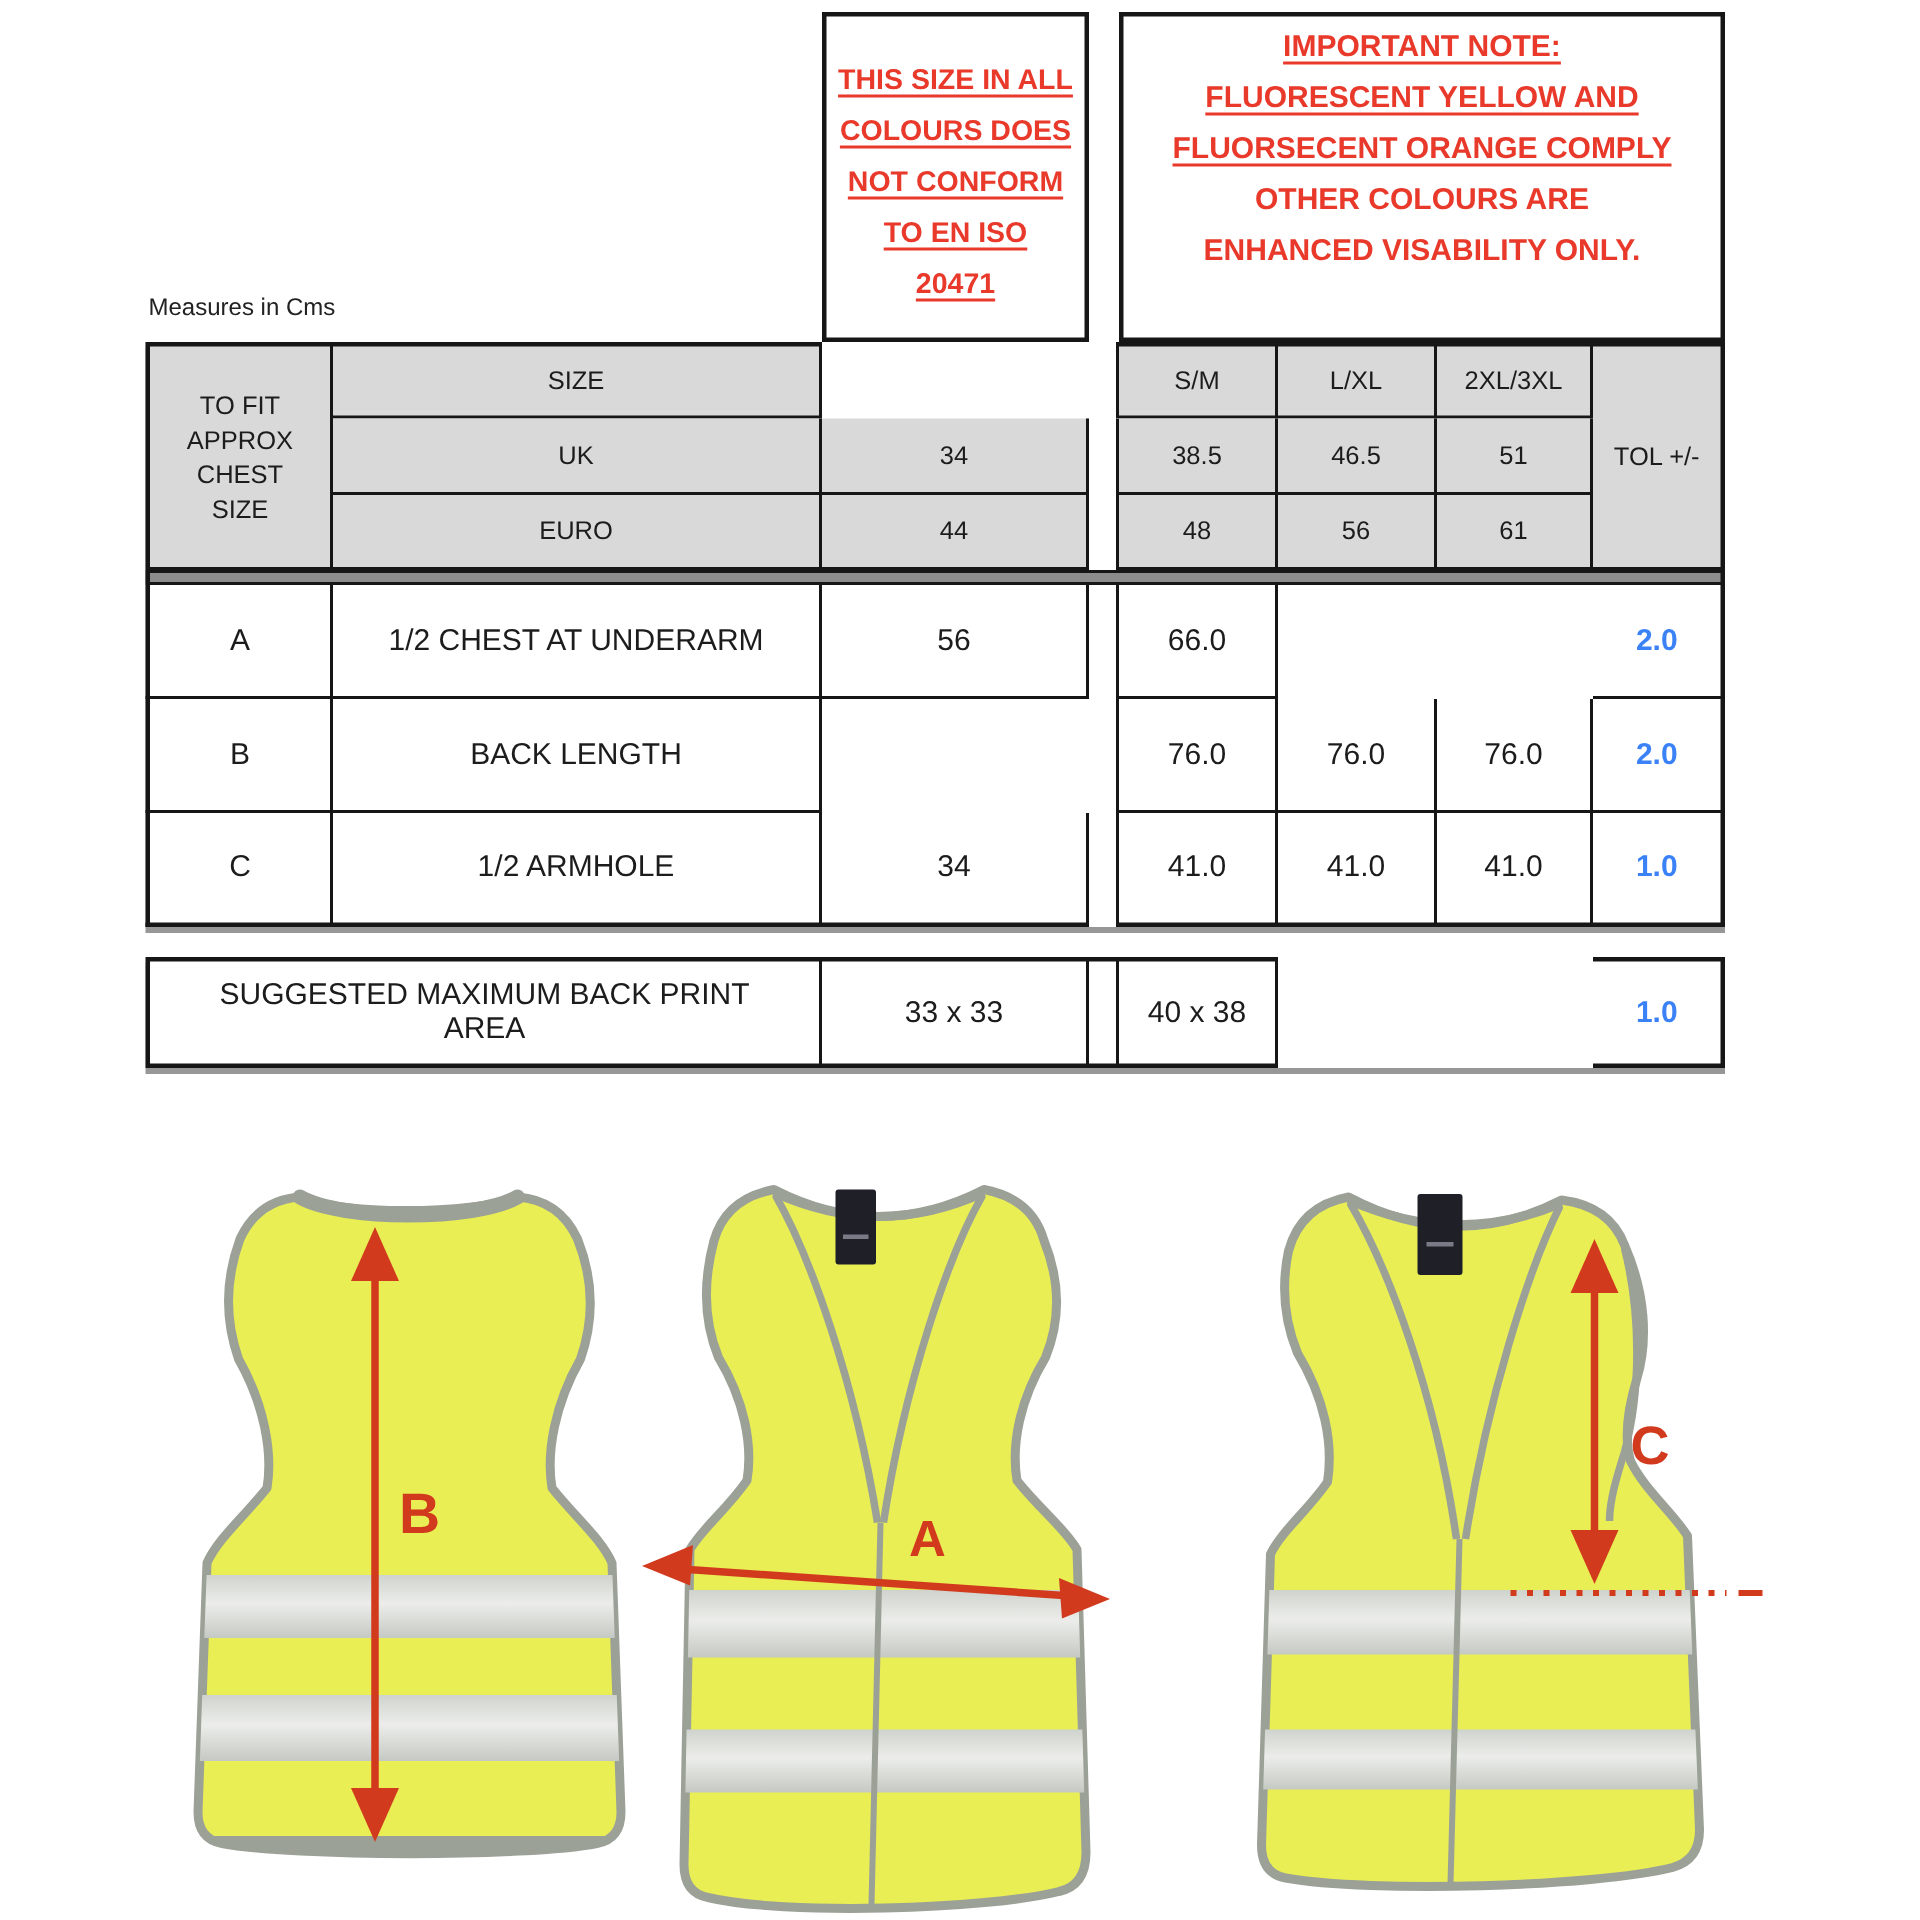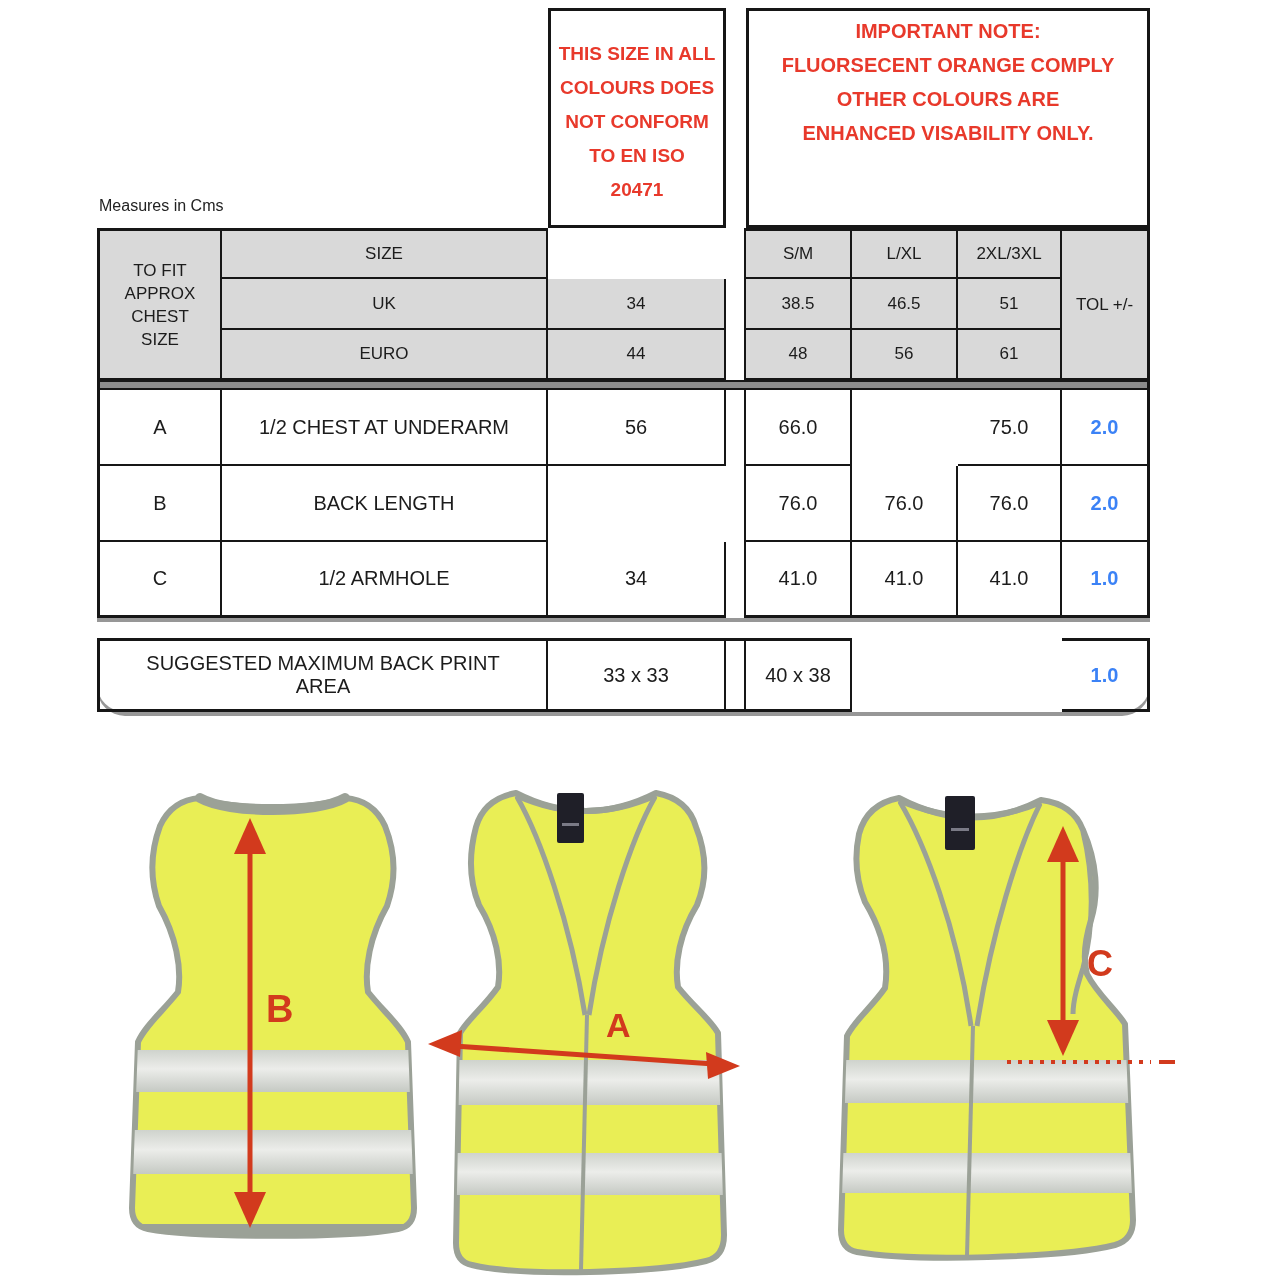--- a/index.html
+++ b/index.html
@@ -24,21 +24,21 @@
     background: #ffffff;
   }
   .note-xs {
     left: 548px; top: 8px; width: 178px; height: 220px;
     font-size: 19px; line-height: 34px; padding-top: 26px;
   }
   .note-imp {
     left: 746px; top: 8px; width: 404px; height: 220px;
     font-size: 20px; line-height: 34px; padding-top: 3px;
   }
-  .u { text-decoration-thickness: 2px; text-underline-offset: 4px; margin-top: 34px; }
+  .u { text-decoration: underline; text-decoration-thickness: 2px; text-underline-offset: 4px; margin-top: 34px; }
 
   .measures {
     position: absolute; left: 99px; top: 197px;
     font-size: 16px; color: #222;
   }
 
   
   .size-table {
     position: absolute; left: 97px; top: 228px;
     display: grid;
@@ -47,21 +47,20 @@
     box-shadow: 0 4px 0 #979797;
     background: #ffffff;
   }
   .bp-table {
     position: absolute; left: 97px; top: 638px;
     display: grid;
     grid-template-columns: 451px 178px 20px 106px 106px 104px 88px;
     grid-template-rows: 74px;
     box-shadow: 0 4px 0 #979797;
     background: #ffffff;
-    border-radius: 28px;
   }
   .c {
     border-right: 2px solid #161616;
     border-bottom: 2px solid #161616;
     display: flex; align-items: center; justify-content: center;
     font-size: 19px; text-align: center;
   }
   .hdr  { background: #d9d9d9; font-size: 17px; }
   .le   { border-left: 3px solid #161616; }
   .te   { border-top: 3px solid #161616; }
@@ -99,20 +98,21 @@
   <div class="note note-xs">
     <div><span class="u">THIS SIZE IN ALL</span></div>
     <div><span class="u">COLOURS DOES</span></div>
     <div><span class="u">NOT CONFORM</span></div>
     <div><span class="u">TO EN ISO</span></div>
     <div><span class="u">20471</span></div>
   </div>
 
   <div class="note note-imp">
     <div><span class="u">IMPORTANT NOTE:</span> <span></span></div>
+    <div><span class="u">FLUORESCENT YELLOW AND</span> <span></span></div>
     <div><span class="u">FLUORSECENT ORANGE COMPLY</span> <span></span></div>
     <div><span class="u"></span> <span>OTHER COLOURS ARE</span></div>
     <div><span class="u"></span> <span>ENHANCED VISABILITY ONLY.</span></div>
   </div>
 
   <div class="measures">Measures in Cms</div>
 
   <div class="size-table">
     <div class="c hdr pre le te" style="grid-area:1/1/4/2">TO FIT
 APPROX
@@ -139,21 +139,20 @@
     <div class="c hdr" style="grid-area:3/6">56</div>
     <div class="c hdr" style="grid-area:3/7">61</div>
 
     <div class="divider"></div>
 
     <div class="c big le" style="grid-area:5/1">A</div>
     <div class="c big" style="grid-area:5/2">1/2 CHEST AT UNDERARM</div>
     <div class="c big" style="grid-area:5/3">56</div>
     <div class="c gap" style="grid-area:5/4"></div>
     <div class="c big" style="grid-area:5/5">66.0</div>
-    <div class="c big" style="grid-area:5/7">75.0</div>
     <div class="c tol re" style="grid-area:5/8">2.0</div>
 
     <div class="c big le" style="grid-area:6/1">B</div>
     <div class="c big" style="grid-area:6/2">BACK LENGTH</div>
     <div class="c gap" style="grid-area:6/4"></div>
     <div class="c big" style="grid-area:6/5">76.0</div>
     <div class="c big" style="grid-area:6/6">76.0</div>
     <div class="c big" style="grid-area:6/7">76.0</div>
     <div class="c tol re" style="grid-area:6/8">2.0</div>
 

